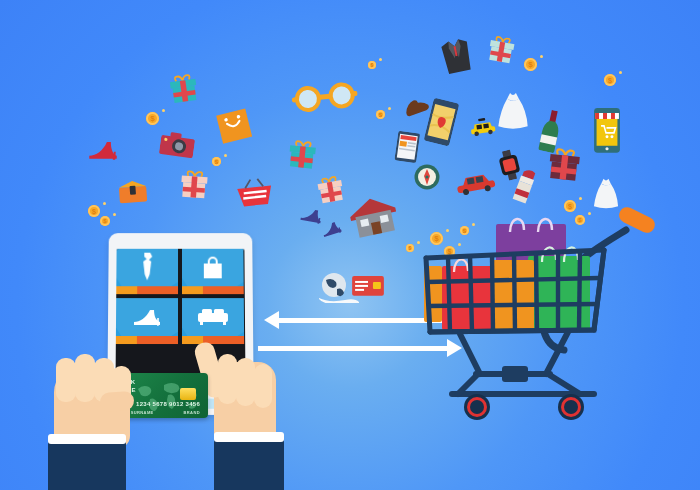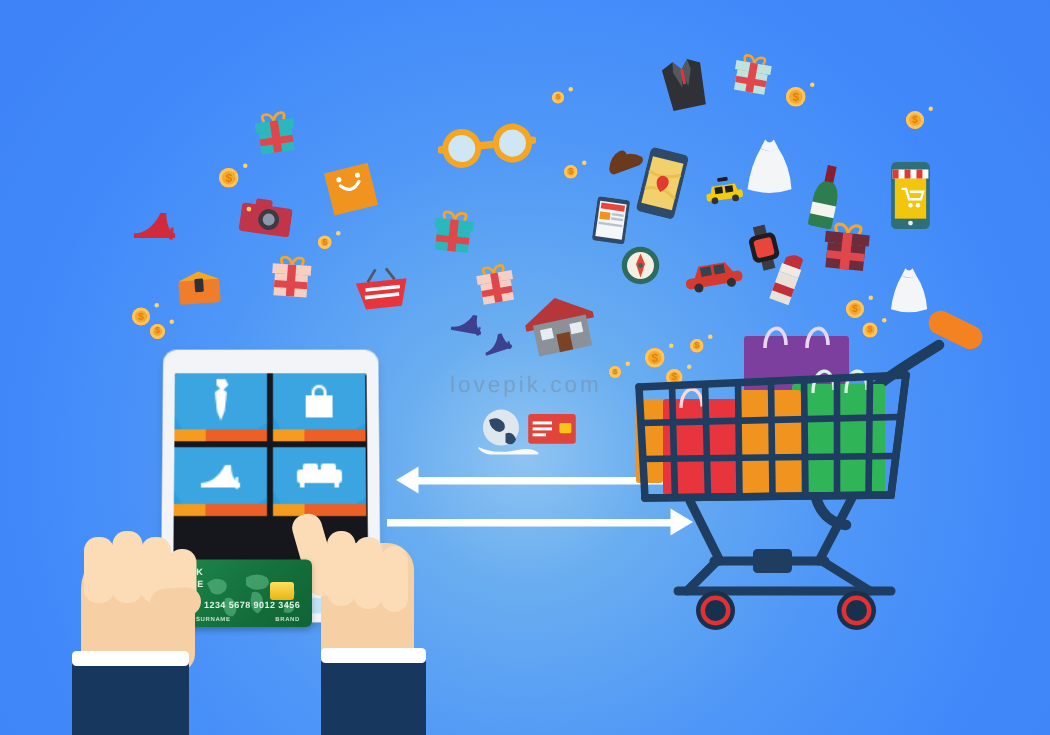--- a/index.html
+++ b/index.html
@@ -321,21 +321,20 @@
       <div class="coin" style="left: 460px; top: 226px; width: 9px; height: 9px;">
         <i style="font-size: 6px;">$</i>
       </div>
       <div class="spark" style="left: 472px; top: 223px; width: 3px; height: 3px;"></div>
       <div class="coin" style="left: 406px; top: 244px; width: 8px; height: 8px;">
         <i style="font-size: 5px;">$</i>
       </div>
       <div class="spark" style="left: 417px; top: 241px; width: 3px; height: 3px;"></div>
     </div>
 
-  <div class="wm small">lovepik.com</div>
 
   <div class="arrow left" style="left:278px;top:318px;width:190px;"></div>
   <div class="arrow right" style="left:258px;top:346px;width:190px;"></div>
 
   <div style="position:absolute;left:418px;top:208px;width:240px;height:212px;">
 
     <div style="position:absolute;right:2px;top:4px;width:38px;height:16px;border-radius:8px;
                 background:#f58220;transform:rotate(26deg);"></div>
     <svg width="240" height="212" style="position:absolute;left:0;top:0;">
       <path d="M208,22 C182,38 146,58 130,92 C118,118 128,140 146,142" fill="none" stroke="#1e3d61" stroke-width="7" stroke-linecap="round"></path>

